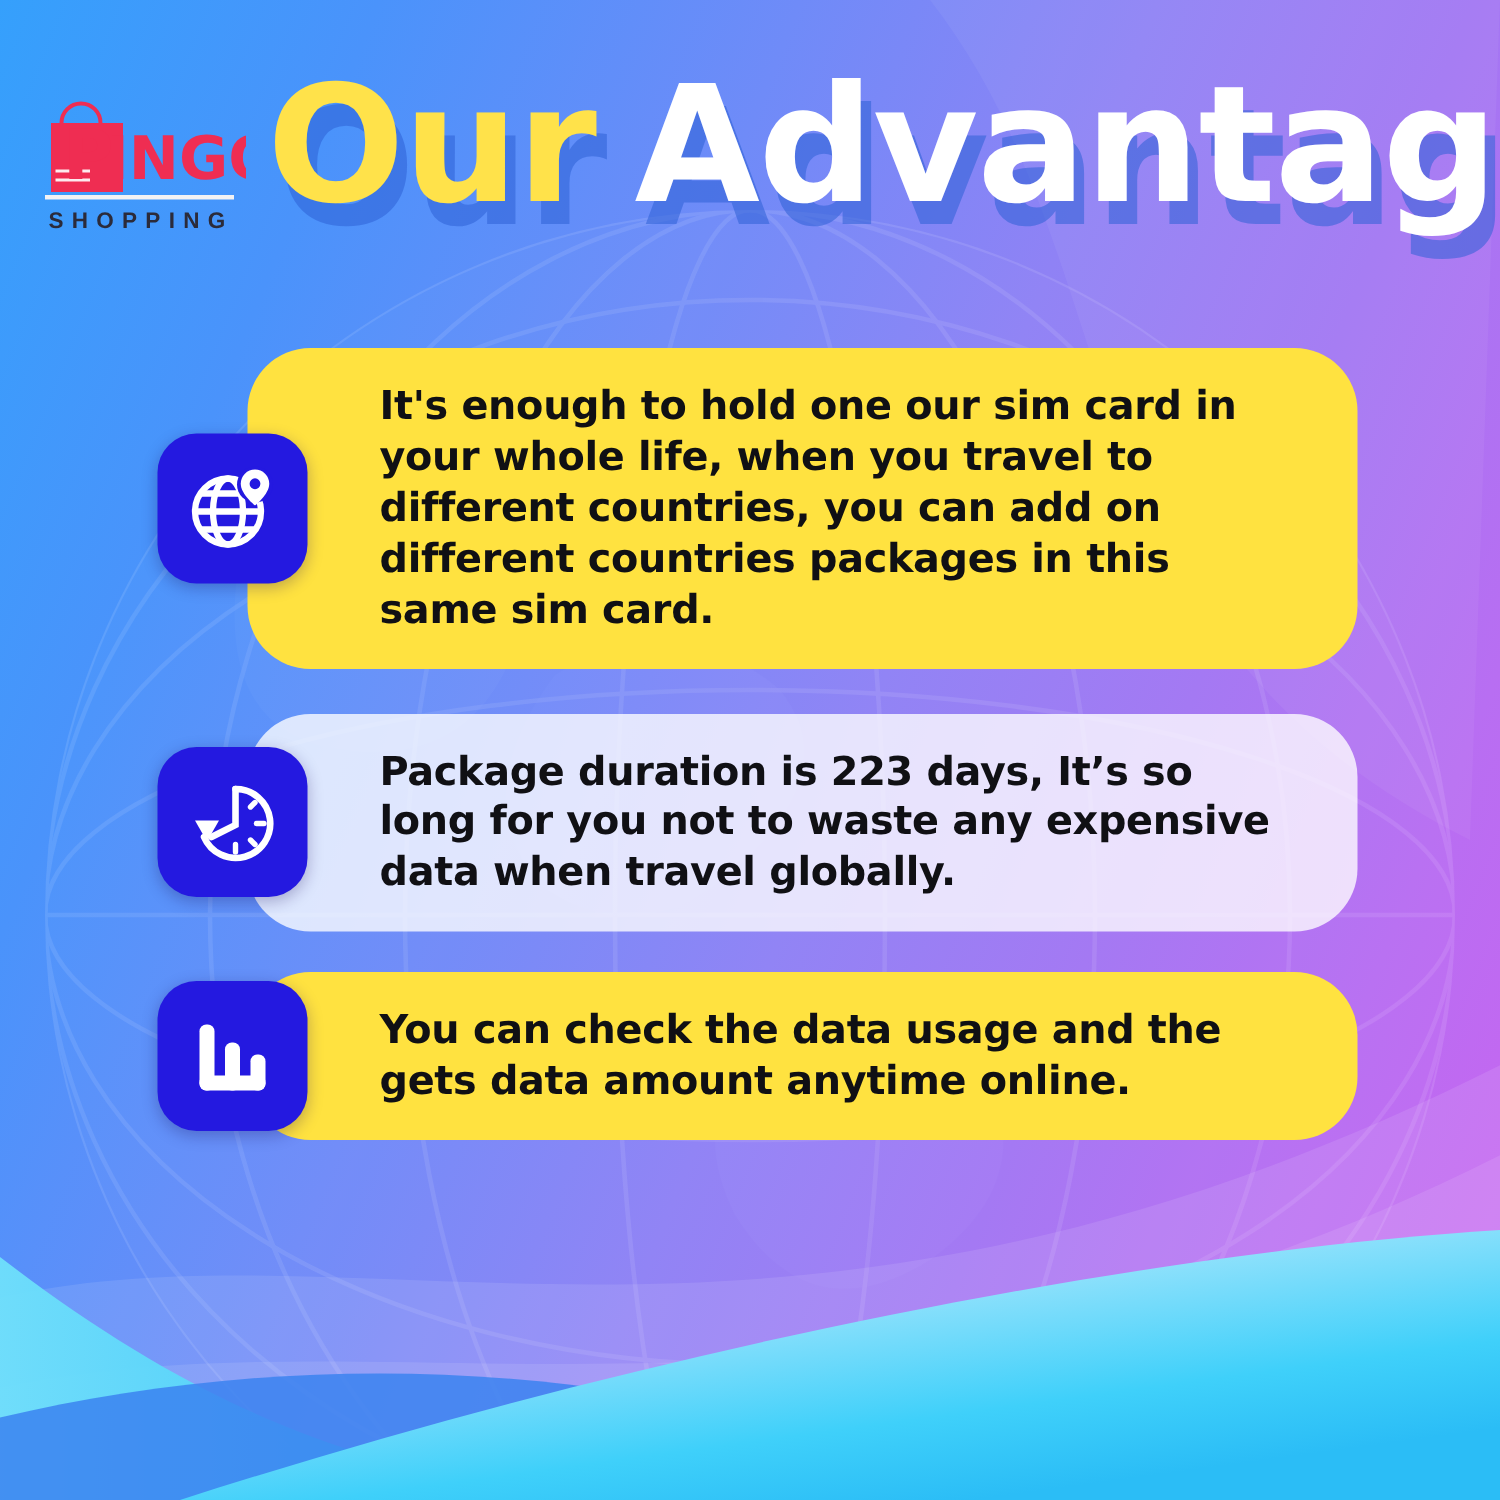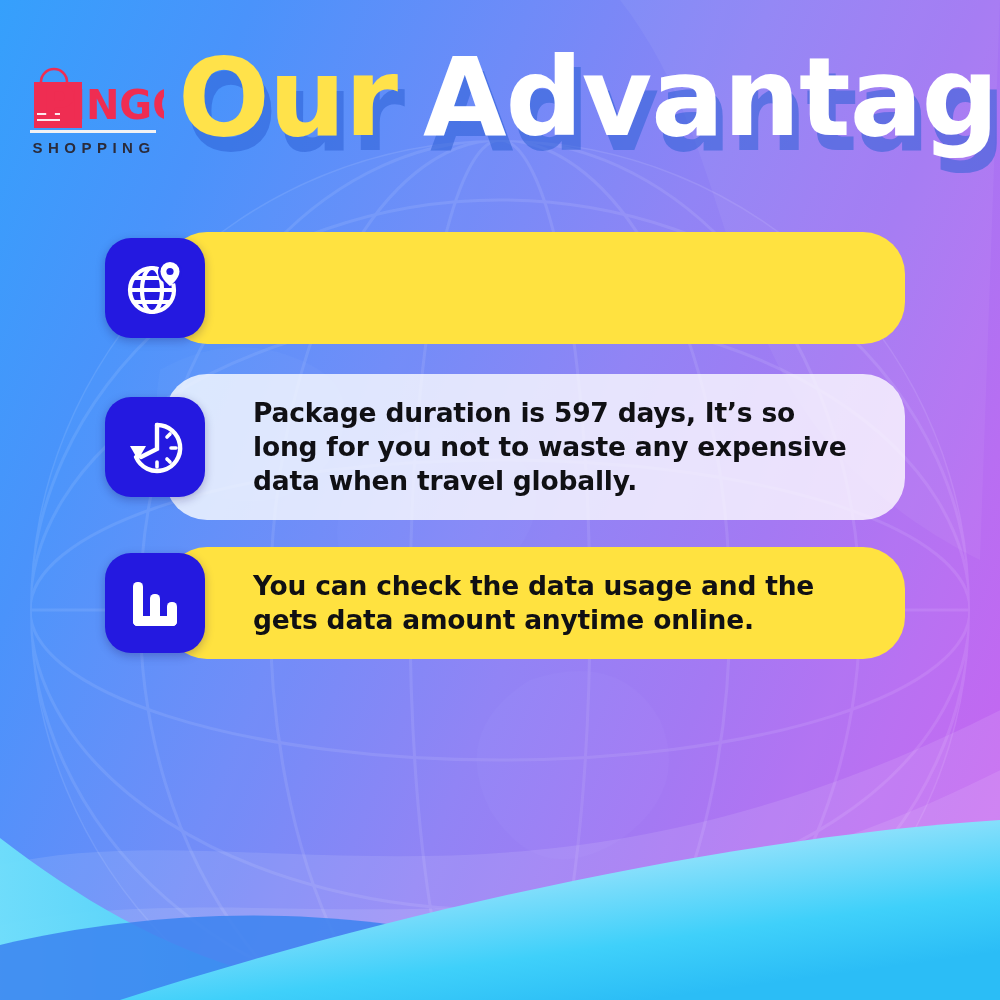--- a/index.html
+++ b/index.html
@@ -233,41 +233,42 @@
             <ellipse cx="28" cy="33" rx="10" ry="22"></ellipse>
             <line x1="6" y1="33" x2="50" y2="33"></line>
             <line x1="10" y1="21" x2="46" y2="21"></line>
             <line x1="10" y1="45" x2="46" y2="45"></line>
           </g>
           <circle cx="46" cy="15" r="12" fill="#2419e0"></circle>
           <path d="M46 5 a9.5 9.5 0 0 1 9.5 9.5 c0 7 -9.5 14.5 -9.5 14.5 s-9.5 -7.5 -9.5 -14.5 a9.5 9.5 0 0 1 9.5 -9.5 z" fill="#ffffff"></path>
           <circle cx="46" cy="14.5" r="3.6" fill="#2419e0"></circle>
         </svg>
       </div>
+      <div class="card-text">It's enough to hold one our sim card in your whole life, when you travel to different countries, you can add on different countries packages in this same sim card.</div>
     </div>
 
     <div class="gap-1"></div>
 
     <div class="card pale">
       <div class="icon-tile">
         <svg width="62" height="62" viewBox="0 0 62 62">
           <g fill="none" stroke="#ffffff" stroke-width="4.4" stroke-linecap="round">
             <path d="M33 9 a23 23 0 1 1 -21 32"></path>
             <path d="M33 9 L33 33 L17 41"></path>
           </g>
           <path d="M6 30 L22 30 L14 44 Z" fill="#ffffff"></path>
           <g stroke="#ffffff" stroke-width="3.6" stroke-linecap="round">
             <line x1="52" y1="32" x2="47" y2="32"></line>
             <line x1="33" y1="51" x2="33" y2="46"></line>
             <line x1="46" y1="18" x2="43" y2="21"></line>
             <line x1="46" y1="46" x2="43" y2="43"></line>
           </g>
         </svg>
       </div>
-      <div class="card-text">Package duration is 597 days, It’s so long for you not to waste any expensive data when travel globally.</div>
+      <div class="card-text">Package duration is 223 days, It’s so long for you not to waste any expensive data when travel globally.</div>
     </div>
 
     <div class="gap-2"></div>
 
     <div class="card yellow">
       <div class="icon-tile">
         <svg width="58" height="58" viewBox="0 0 58 58">
           <g fill="#ffffff">
             <rect x="7" y="8" width="10" height="44" rx="4.5"></rect>
             <rect x="24" y="20" width="10" height="32" rx="4.5"></rect>

